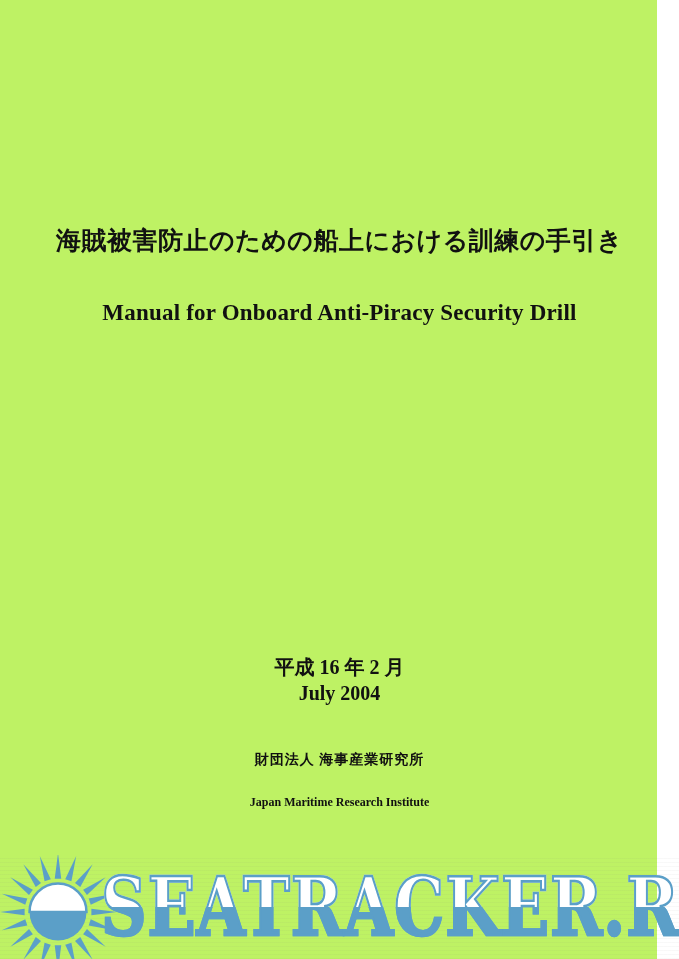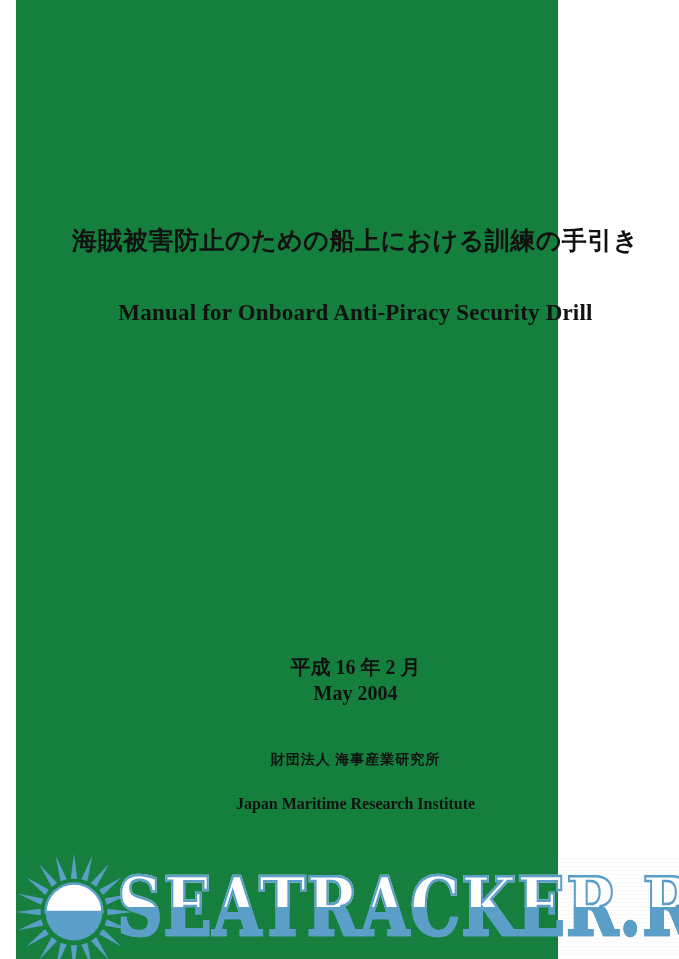--- a/index.html
+++ b/index.html
@@ -5,26 +5,25 @@
   html, body {
     margin: 0;
     padding: 0;
     background: #ffffff;
     width: 679px;
     height: 959px;
     overflow: hidden;
   }
   .page {
     position: relative;
-    width: 542px;
+    width: 657px;
     height: 959px;
-    background: #15803d;
+    background: #bef264;
     font-family: "Liberation Serif", "DejaVu Serif", serif;
     color: #111111;
-    margin-left: 16px;
   }
   .center-line {
     position: absolute;
     left: 0;
     width: 679px;
     text-align: center;
     white-space: nowrap;
     font-weight: 700;
   }
   .title-ja {
@@ -45,21 +44,21 @@
     top: 682px;
     font-size: 20px;
   }
   .org-ja {
     top: 751px;
     font-size: 14px;
     letter-spacing: 1px;
   }
   .org-en {
     top: 795px;
-    font-size: 16px;
+    font-size: 12px;
   }
   
   .watermark {
     position: absolute;
     left: 0;
     top: 855px;
     width: 679px;
     height: 104px;
     overflow: hidden;
   }
@@ -110,21 +109,21 @@
 <body>
 
 <div class="page">
 
   <div class="center-line title-ja">海賊被害防止のための船上における訓練の手引き</div>
 
   <div class="center-line title-en">Manual for Onboard Anti-Piracy Security Drill</div>
 
   <div class="center-line date-ja">平成 16 年 2 月</div>
 
-  <div class="center-line date-en">May 2004</div>
+  <div class="center-line date-en">July 2004</div>
 
   <div class="center-line org-ja">財団法人 海事産業研究所</div>
 
   <div class="center-line org-en">Japan Maritime Research Institute</div>
 
   <div class="watermark">
     <svg class="sun" viewBox="0 0 120 120" xmlns="http://www.w3.org/2000/svg">
       <g id="sun-rays">
           <polygon points="60.0,2.0 56.8,27.2 63.2,27.2" fill="#5B9FC8"></polygon>
           <polygon points="77.9,4.8 67.1,27.8 73.2,29.8" fill="#5B9FC8"></polygon>

